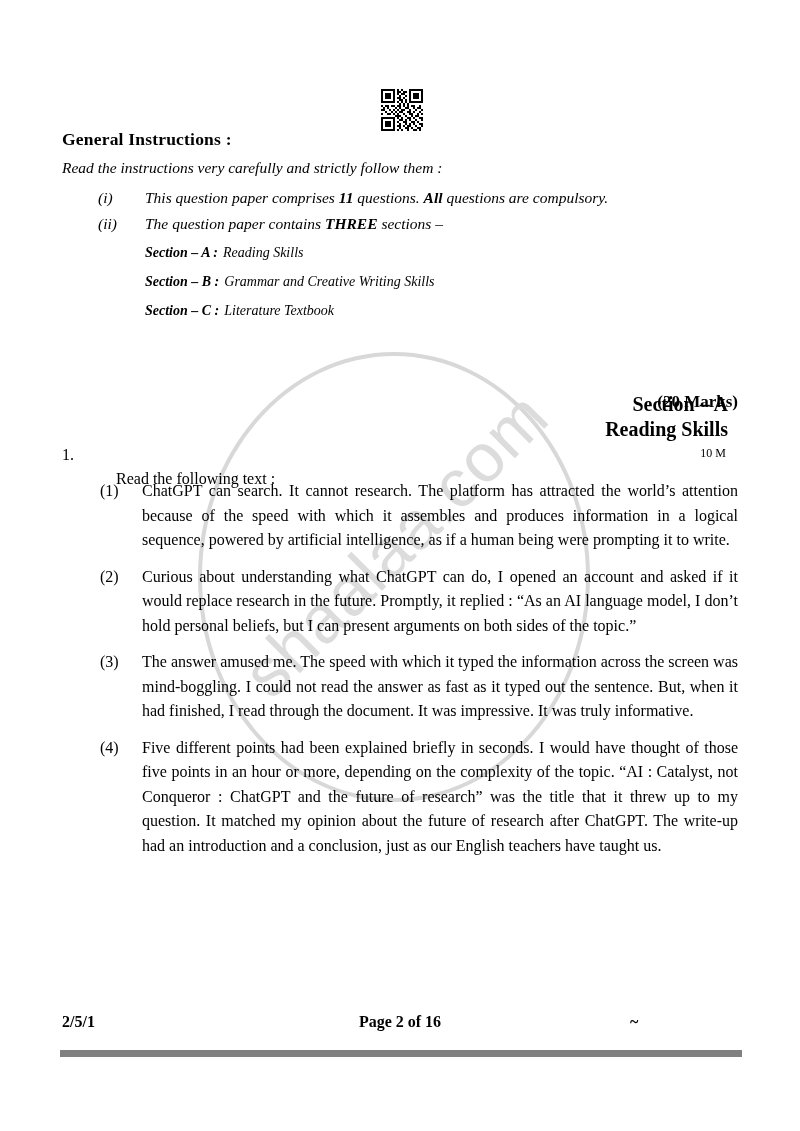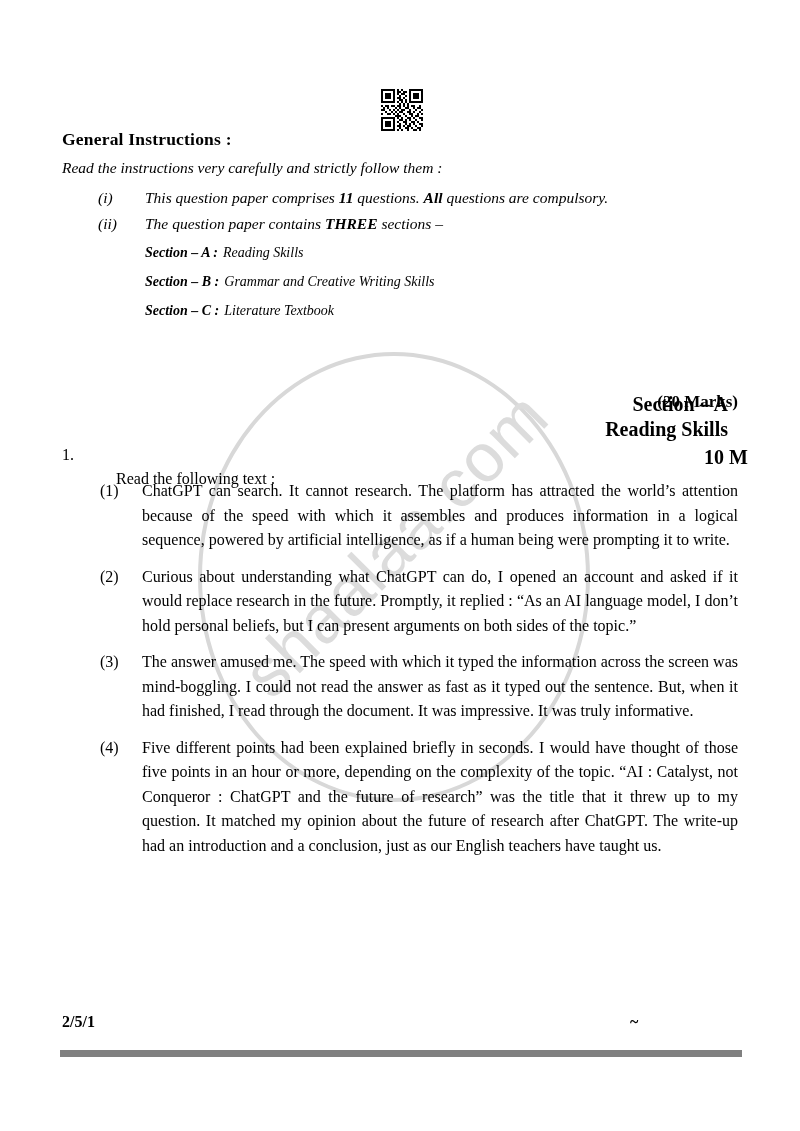--- a/index.html
+++ b/index.html
@@ -165,24 +165,24 @@
   }
   #q1-text {
     position: absolute;
     left: 116px;
     top: 446px;
     font-size: 16px;
     margin-top: 24px;
   }
   #q1-marks {
     position: absolute;
-    right: 52px;
+    right: 74px;
     top: 446px;
-    font-size: 20px;
-    font-weight: bold;
+    font-size: 12px;
+    font-weight: normal;
   }
 
   
   #passage {
     position: absolute;
     left: 100px;
     top: 479px;
     width: 638px;
   }
   .para-row {
@@ -423,16 +423,17 @@
       <div class="para-num">(3)</div>
       <div class="para-body">The answer amused me. The speed with which it typed the information across the screen was mind-boggling. I could not read the answer as fast as it typed out the sentence. But, when it had finished, I read through the document. It was impressive. It was truly informative.</div>
     </div>
     <div class="para-row">
       <div class="para-num">(4)</div>
       <div class="para-body">Five different points had been explained briefly in seconds. I would have thought of those five points in an hour or more, depending on the complexity of the topic. “AI : Catalyst, not Conqueror : ChatGPT and the future of research” was the title that it threw up to my question. It matched my opinion about the future of research after ChatGPT. The write-up had an introduction and a conclusion, just as our English teachers have taught us.</div>
     </div>
   </div>
 
   <div id="footer-left">2/5/1</div>
+  <div id="footer-center">Page 2 of 16</div>
   <div id="footer-right">~</div>
   <div id="footer-bar" style="background: rgb(128, 128, 128);"></div>
 
 </div>
 
 </body></html>

